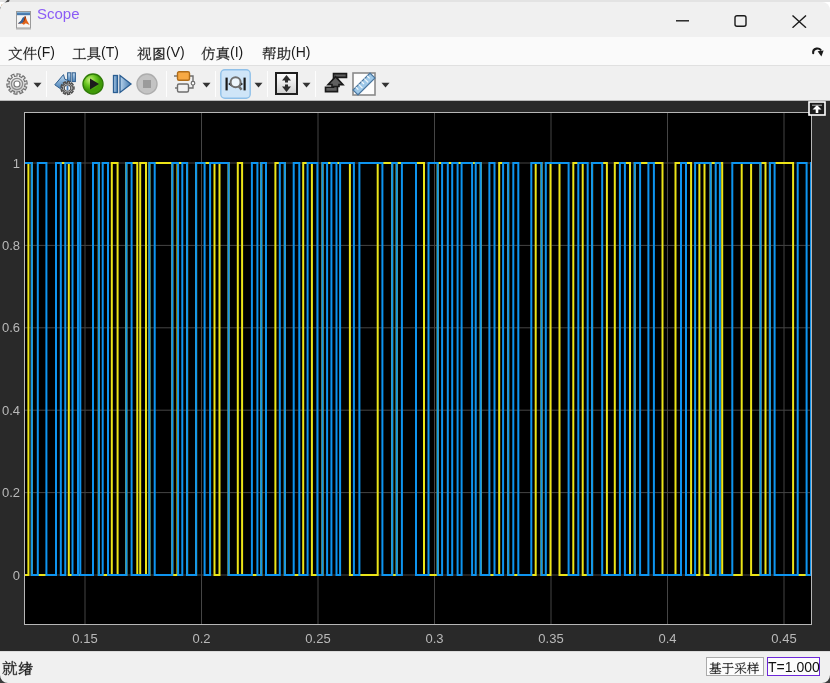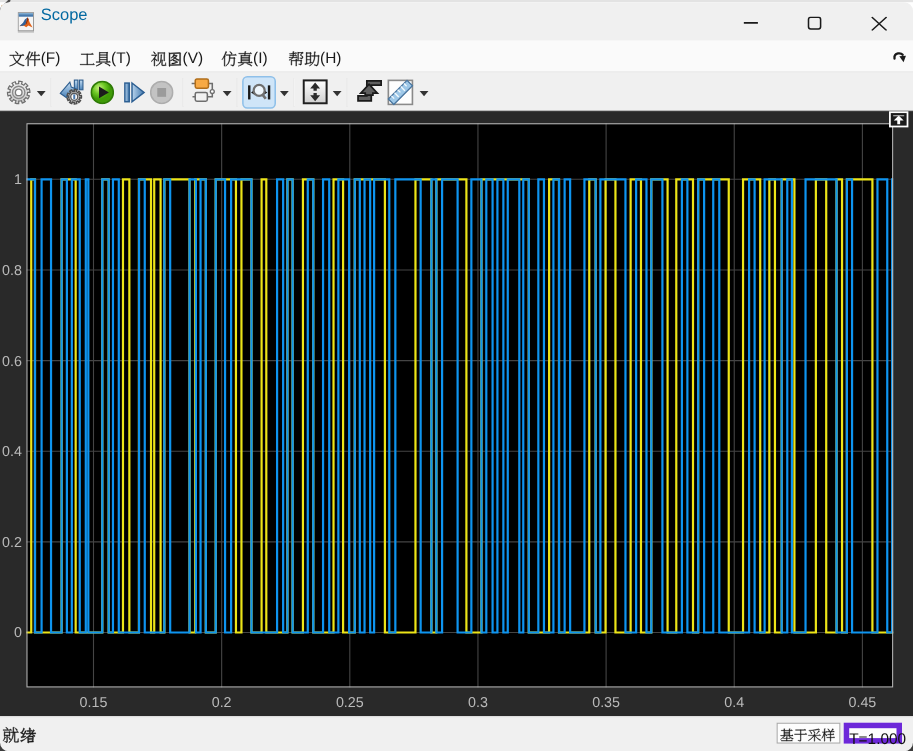--- a/index.html
+++ b/index.html
@@ -34,21 +34,21 @@
 <div style="position:absolute;left:0;top:2px;width:830px;height:35px;background:#f0f0f0;border-radius:8px 8px 0 0">
 <svg style="position:absolute;left:16px;top:9px" width="15" height="19" viewBox="0 0 15 19">
 <rect x="0" y="16.5" width="15" height="2.5" fill="#cfcfcf"></rect>
 <rect x="0.5" y="0.5" width="14" height="16.5" fill="#f5f5f5" stroke="#9a9a9a" stroke-width="1"></rect>
 <rect x="1" y="1" width="13" height="3.2" fill="#4679ad"></rect>
 <rect x="1" y="1" width="13" height="1.1" fill="#85b1d4"></rect>
 <path d="M1.8 12.8 L5.2 9.8 L6.8 11 L9.3 5 L11 9.5 L13.6 14 L9.8 12.2 L7.8 13.8 L5.8 12.4 Z" fill="#e06219"></path>
 <path d="M1.8 12.6 L4.8 9.9 L6.6 6.8 L8.8 5.2 L7.2 11.2 L4.9 12.4 Z" fill="#31639b"></path>
 <path d="M8.8 5.2 L9.3 5 L9.9 6.6 L8.1 10.8 L7.2 11.2 Z" fill="#8a2f10"></path>
 </svg>
-<div style="position:absolute;left:37px;top:3px;font-size:15px;color:#0369a1">Scope</div>
+<div style="position:absolute;left:37px;top:3px;font-size:15px;color:#8b5cf6">Scope</div>
 <svg style="position:absolute;left:676px;top:13px" width="134" height="13" viewBox="0 0 134 13" fill="none" stroke="#1a1a1a" stroke-width="1.4">
 <line x1="0" y1="5.8" x2="13" y2="5.8"></line>
 <rect x="59" y="0.7" width="11" height="10.6" rx="2"></rect>
 <path d="M116.5 0.5 L130 12.7 M130 0.5 L116.5 12.7"></path>
 </svg>
 </div>
 <div style="position:absolute;left:0;top:37px;width:830px;height:29px;background:#fafafa;border-bottom:1px solid #e0e0e0"></div>
 <svg style="position:absolute;left:8px;top:44px;" width="29.2" height="19.2" viewBox="0 0 2000 1317" fill="#1a1a1a" stroke="#1a1a1a" stroke-width="26">
     <g transform="translate(0,0)">
       <path d="M414 200Q467 222 500 246Q534 271 552 294Q571 317 577 336Q583 356 579 368Q575 381 565 384Q555 388 541 379Q532 351 510 320Q487 288 458 258Q429 229 402 209ZM783 420Q747 548 686 655Q626 762 538 848Q449 933 329 998Q209 1064 54 1109L45 1092Q237 1028 374 931Q510 834 596 706Q683 577 723 420ZM875 360Q875 360 883 366Q891 373 904 383Q916 393 930 404Q943 416 954 427Q950 443 929 443H59L50 413H831ZM272 420Q306 546 368 650Q430 753 518 833Q607 913 720 970Q832 1026 966 1058L963 1069Q946 1069 931 1078Q916 1088 908 1105Q779 1067 672 1007Q566 947 483 864Q400 780 342 672Q284 565 252 433Z"></path>
@@ -288,18 +288,18 @@
     <g transform="translate(1000,0)">
       <path d="M482 278H526V1022Q526 1042 520 1060Q514 1077 493 1089Q472 1101 428 1106Q427 1096 421 1086Q415 1077 404 1072Q389 1064 364 1059Q340 1054 299 1050V1034Q299 1034 319 1036Q339 1037 366 1039Q394 1041 418 1042Q443 1044 452 1044Q470 1044 476 1038Q482 1033 482 1019ZM48 577H821L866 520Q866 520 874 526Q883 533 896 544Q910 555 925 567Q940 579 952 591Q950 598 943 602Q936 606 925 606H57ZM121 278H755L800 222Q800 222 808 228Q817 235 830 246Q843 257 858 269Q872 281 884 292Q880 308 858 308H129Z"></path>
     </g>
     <g transform="translate(2000,0)">
       <path d="M813 202 870 256Q864 262 852 262Q839 261 823 254Q751 267 664 280Q577 294 482 306Q386 317 287 325Q188 333 91 336L88 316Q182 309 284 297Q385 285 483 270Q581 254 666 236Q751 219 813 202ZM51 665H824L867 610Q867 610 875 616Q883 623 896 633Q909 643 923 655Q937 667 949 678Q945 694 923 694H60ZM434 665H484V680Q415 798 303 896Q191 995 53 1062L42 1046Q126 999 200 938Q274 877 334 807Q394 737 434 665ZM532 665Q576 740 646 808Q716 875 798 927Q880 979 960 1008L959 1019Q944 1020 931 1029Q918 1038 912 1054Q835 1018 760 962Q685 905 622 832Q558 759 515 674ZM476 564 553 573Q552 583 544 590Q537 596 520 599V1086Q520 1090 514 1094Q509 1099 501 1102Q493 1105 485 1105H476ZM173 371Q217 397 244 424Q271 452 284 476Q297 501 299 521Q301 541 295 553Q289 565 278 568Q267 570 254 559Q251 530 236 496Q222 463 202 432Q181 400 161 378ZM409 336Q450 362 474 388Q499 415 510 440Q521 464 522 483Q524 502 518 514Q511 526 500 528Q489 530 477 519Q476 490 464 458Q451 426 433 396Q415 365 396 343ZM799 332 873 372Q869 379 860 384Q850 388 834 385Q793 443 742 496Q692 549 645 586L631 573Q671 532 716 466Q762 401 799 332Z"></path>
     </g>
     <g transform="translate(3000,0)">
       <path d="M242 547Q290 569 320 592Q350 616 366 638Q381 660 384 678Q388 696 383 707Q378 718 367 720Q356 723 342 714Q334 689 315 660Q296 630 274 602Q251 575 230 555ZM283 207Q282 218 274 225Q267 232 248 235V1082Q248 1086 242 1091Q237 1096 230 1099Q222 1102 214 1102H204V198ZM241 447Q214 574 162 689Q111 804 30 896L15 882Q60 819 94 746Q129 673 154 593Q178 513 193 431H241ZM338 376Q338 376 350 386Q363 396 381 411Q399 426 413 440Q412 448 405 452Q398 456 387 456H64L56 426H297ZM873 232Q864 251 834 247Q819 271 798 300Q777 330 754 360Q731 390 709 417H688Q703 386 721 347Q739 308 756 268Q773 229 786 197ZM461 202Q506 226 534 251Q562 276 576 298Q589 321 592 340Q594 358 588 369Q583 380 572 382Q561 384 547 374Q541 348 525 318Q509 287 488 258Q468 230 448 209ZM676 1089Q676 1092 666 1098Q655 1105 638 1105H632V402H676ZM894 767Q894 767 902 773Q909 779 920 788Q932 798 945 809Q958 820 969 831Q965 847 943 847H380L372 817H854ZM835 547Q835 547 842 553Q850 559 862 568Q873 578 886 589Q899 600 910 611Q907 627 884 627H446L438 597H795ZM863 352Q863 352 870 358Q878 364 890 374Q902 383 915 394Q928 405 938 416Q934 432 913 432H423L415 402H823Z"></path>
     </g>
   </svg>
-<div style="position:absolute;left:767px;top:657px;width:53px;height:19px;background:#fdfdfd;border:5px solid #6d28d9;font-size:14px;color:#111;text-align:center;line-height:19px">T=1.000</div>
+<div style="position:absolute;left:767px;top:657px;width:53px;height:19px;background:#fdfdfd;border:1px solid #6d28d9;font-size:14px;color:#111;text-align:center;line-height:19px">T=1.000</div>
 <svg style="position:absolute;left:0;top:675px" width="8" height="8" viewBox="0 0 8 8">
     <path d="M0 0 L0 8 L8 8 A8 8 0 0 1 0 0 Z" fill="#3c3c3c"></path>
   </svg>
 <svg style="position:absolute;left:822px;top:675px" width="8" height="8" viewBox="0 0 8 8">
     <path d="M8 0 A8 8 0 0 1 0 8 L8 8 Z" fill="#3c3c3c"></path>
   </svg>
 </body></html>

